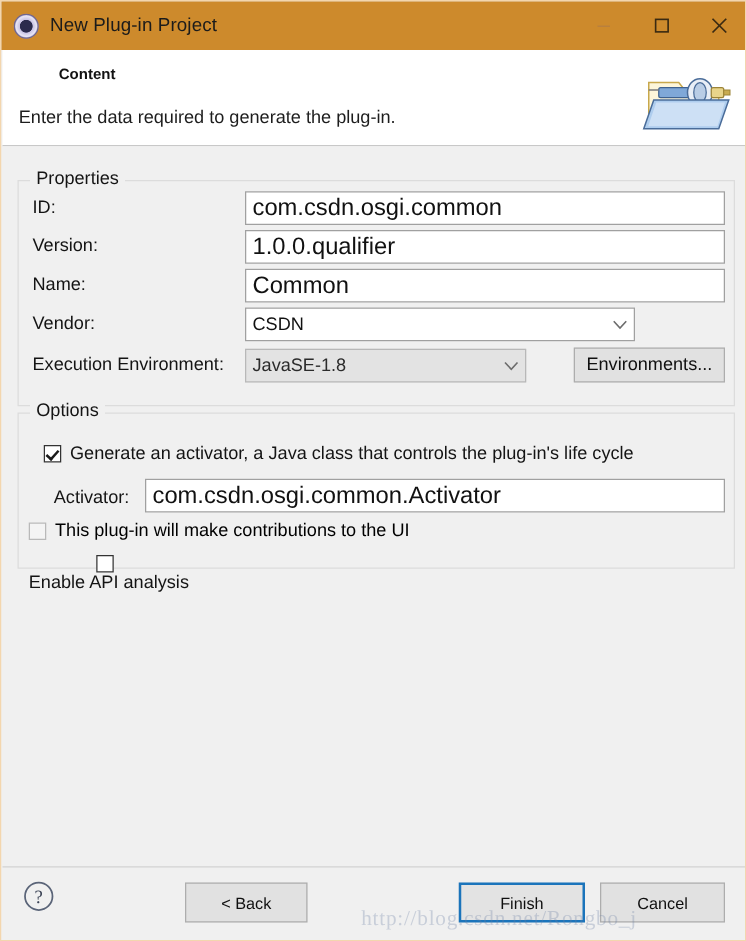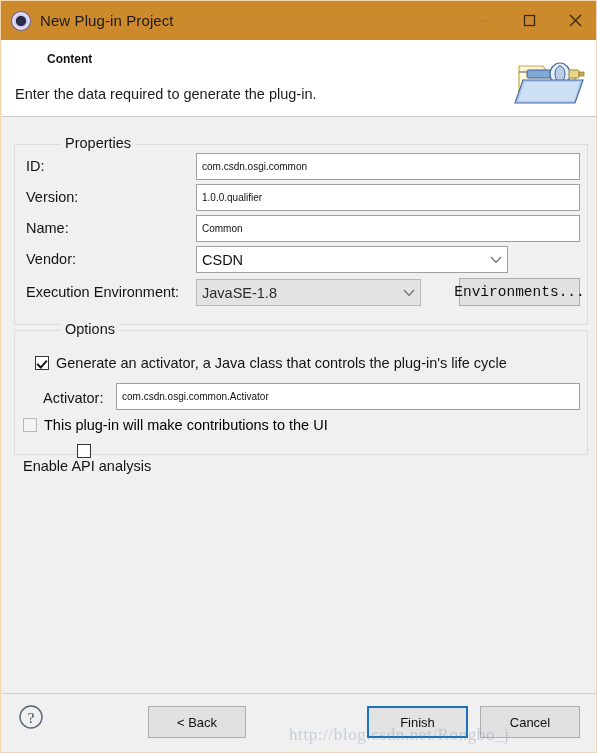--- a/index.html
+++ b/index.html
@@ -111,40 +111,39 @@
     box-sizing: border-box;
   }
   .group-title {
     position: absolute;
     top: -10px;
     left: 9px;
     background: #f0f0f0;
     padding: 0 5px;
     font-size: 14.5px;
     color: #141414;
-    margin-left: 36px;
   }
 
   #group-properties { left: 12px; top: 27px; width: 574px; height: 181px; }
   #group-options    { left: 12px; top: 213px; width: 574px; height: 125px; }
 
   .row-label {
     position: absolute;
     font-size: 14.5px;
     color: #141414;
     white-space: nowrap;
   }
 
   .textfield {
     position: absolute;
     box-sizing: border-box;
     background: #ffffff;
     border: 1px solid #a0a0a0;
     font-family: "Liberation Sans", sans-serif;
-    font-size: 10px;
+    font-size: 19px;
     color: #111111;
     padding: 0 0 0 5px;
     line-height: 25px;
     height: 27px;
     outline: none;
   }
 
   .combo {
     position: absolute;
     box-sizing: border-box;
@@ -173,21 +172,21 @@
     background: #e3e3e3;
     border-color: #b8b8b8;
   }
   .combo.disabled .combo-text { color: #2b2b2b; }
 
   .btn {
     position: absolute;
     box-sizing: border-box;
     background: #e1e1e1;
     border: 1px solid #adadad;
-    font-family: Liberation Mono, monospace;
+    font-family: Liberation Sans, sans-serif;
     font-size: 14.5px;
     color: #101010;
     display: flex;
     align-items: center;
     justify-content: center;
     height: 28px;
     cursor: default;
   }
 
   

